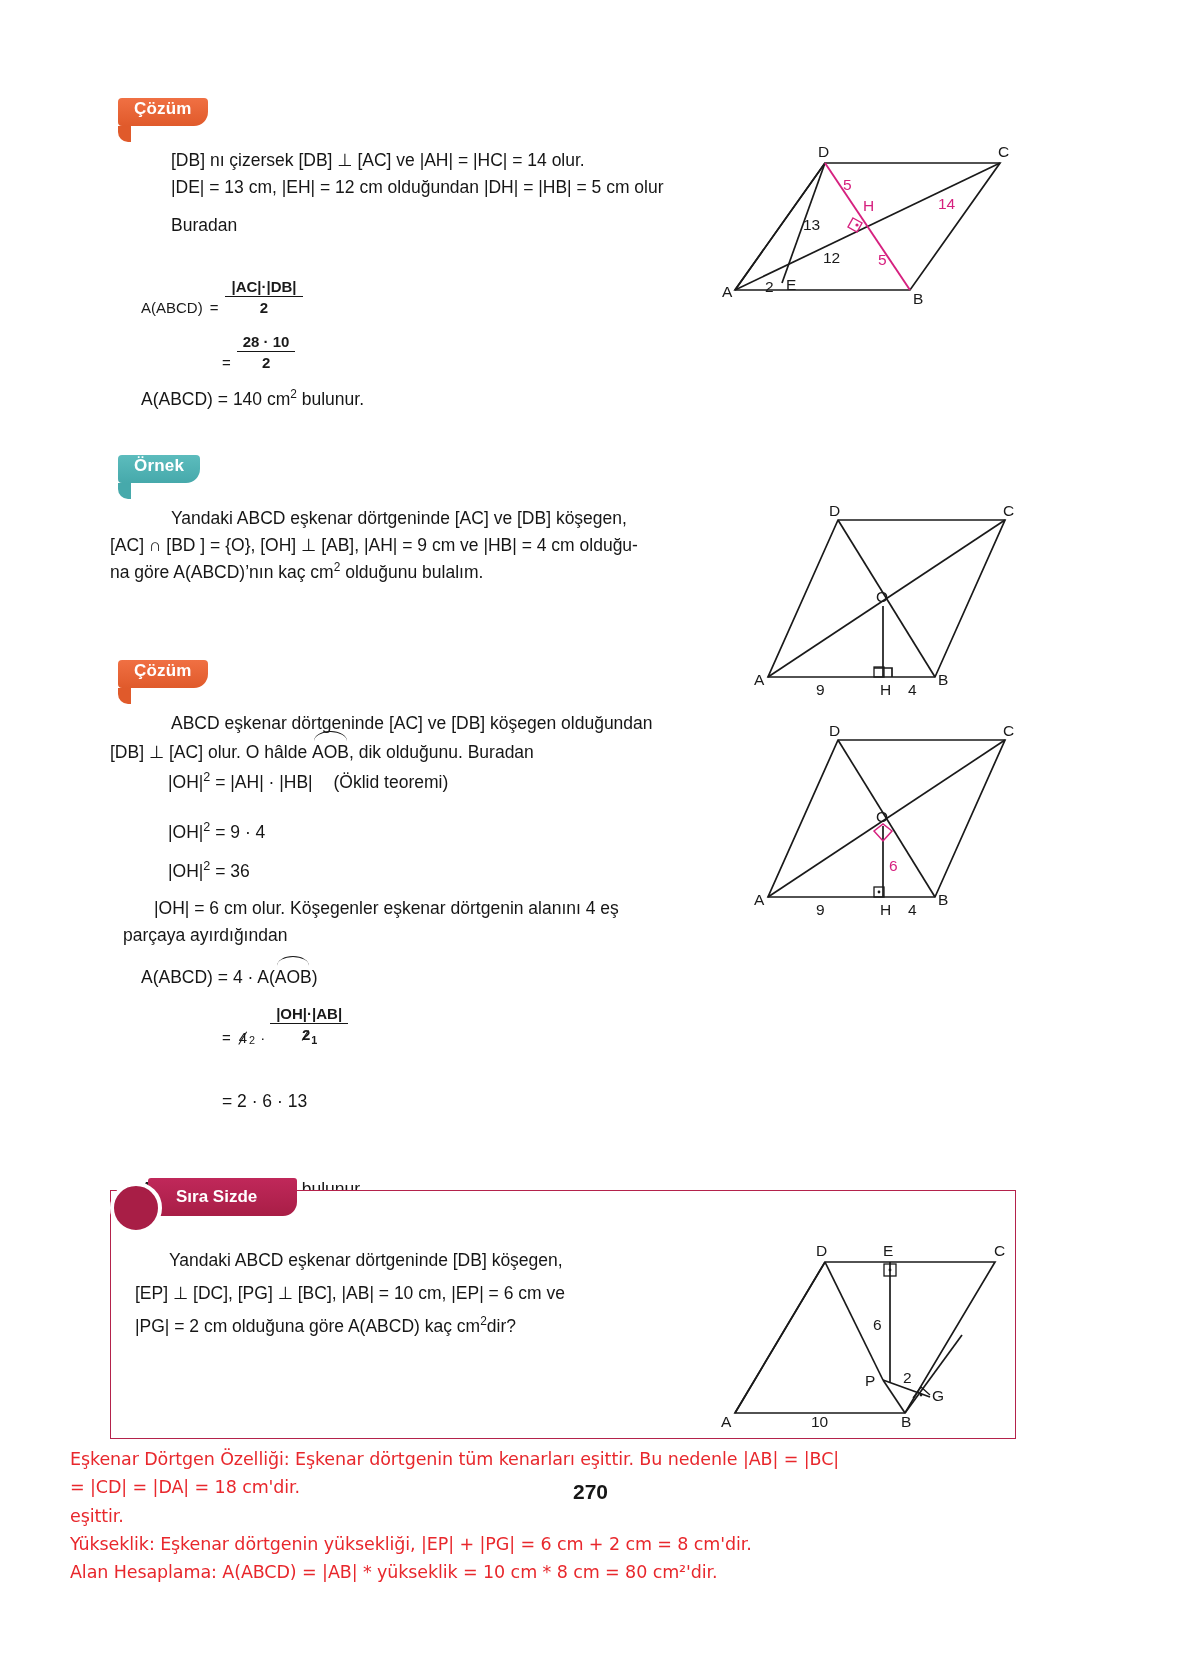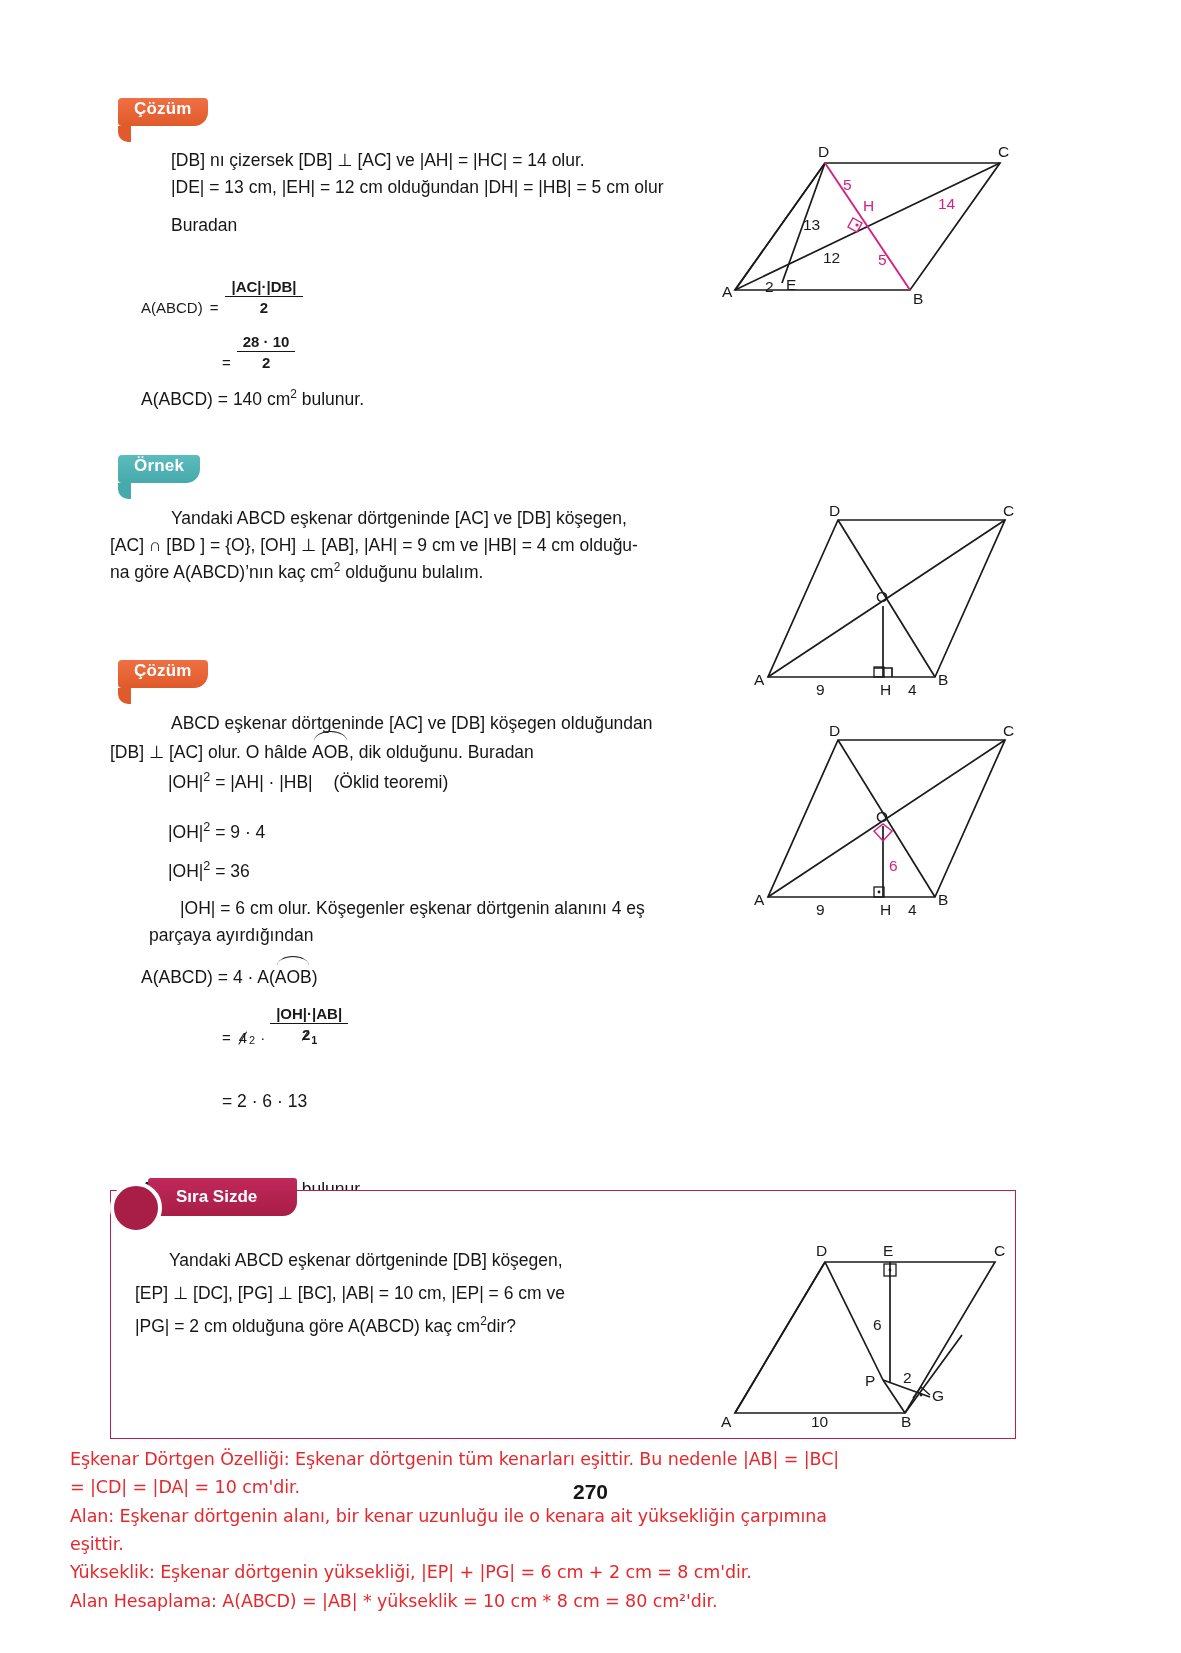--- a/index.html
+++ b/index.html
@@ -239,21 +239,21 @@
   <span>|OH|<span class="sup2">2</span> = |AH| · |HB|</span>
   <span style="margin-left:16px;">(Öklid teoremi)</span>
 </div>
 <div class="blk txt" style="left:168px; top:818px;">
   |OH|<span class="sup2">2</span> = 9 · 4
 </div>
 <div class="blk txt" style="left:168px; top:857px;">
   |OH|<span class="sup2">2</span> = 36
 </div>
 
-<div class="blk txt" style="left:149px; top:895px; width:590px;">
+<div class="blk txt" style="left:123px; top:895px; width:590px;">
   <div style="margin-left:31px;">|OH| = 6 cm olur. Köşegenler eşkenar dörtgenin alanını 4 eş</div>
   <div>parçaya ayırdığından</div>
 </div>
 
 <div class="blk txt" style="left:141px; top:962px;">
   <span>A(ABCD) = 4 · A(</span><span class="anglearc">AOB</span><span>)</span>
 </div>
 
 <div class="blk" style="left:222px; top:1005px;">
   <div class="mathrow">
@@ -336,20 +336,19 @@
     <text x="150" y="151">P</text>
     <text x="217" y="166">G</text>
     <text x="158" y="95">6</text>
     <text x="188" y="148">2</text>
     <text x="96" y="192">10</text>
   </g>
 </svg>
 
 <div class="red-note" style="left:70px; top:1445px; width:1060px;">
   <div>Eşkenar Dörtgen Özelliği: Eşkenar dörtgenin tüm kenarları eşittir. Bu nedenle |AB| = |BC|</div>
-  <div>= |CD| = |DA| = 10 cm'dir.</div>
-  <div>Alan: Eşkenar dörtgenin alanı, bir kenar uzunluğu ile o kenara ait yüksekliğin çarpımına</div>
+  <div>= |CD| = |DA| = 18 cm'dir.</div>
   <div>eşittir.</div>
   <div>Yükseklik: Eşkenar dörtgenin yüksekliği, |EP| + |PG| = 6 cm + 2 cm = 8 cm'dir.</div>
   <div>Alan Hesaplama: A(ABCD) = |AB| * yükseklik = 10 cm * 8 cm = 80 cm²'dir.</div>
 </div>
 
 <div id="page-num">270</div>
 
 </body></html>

